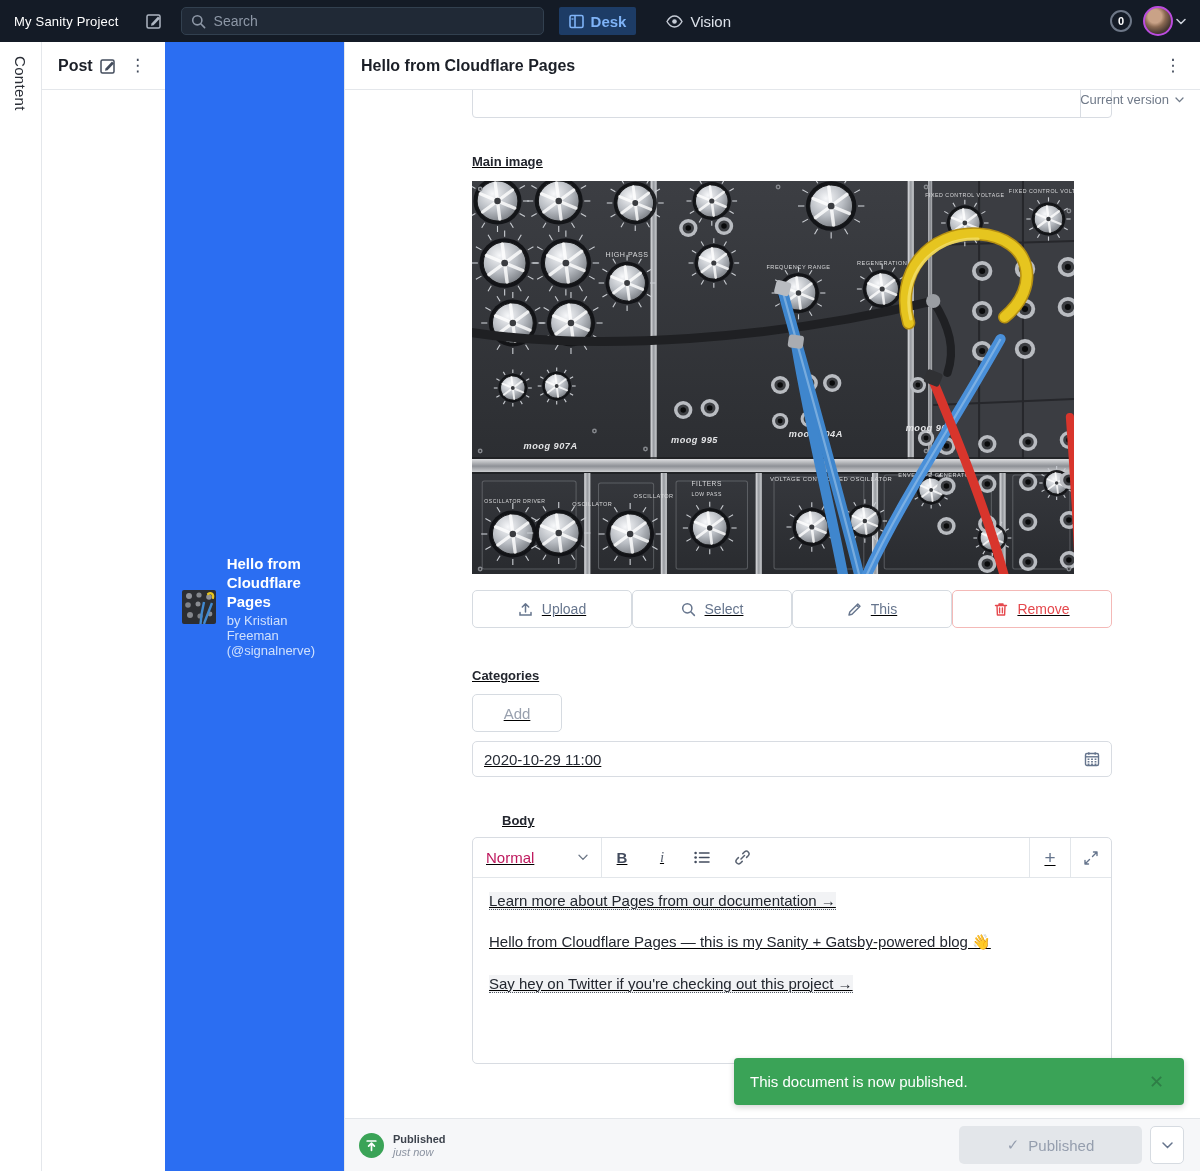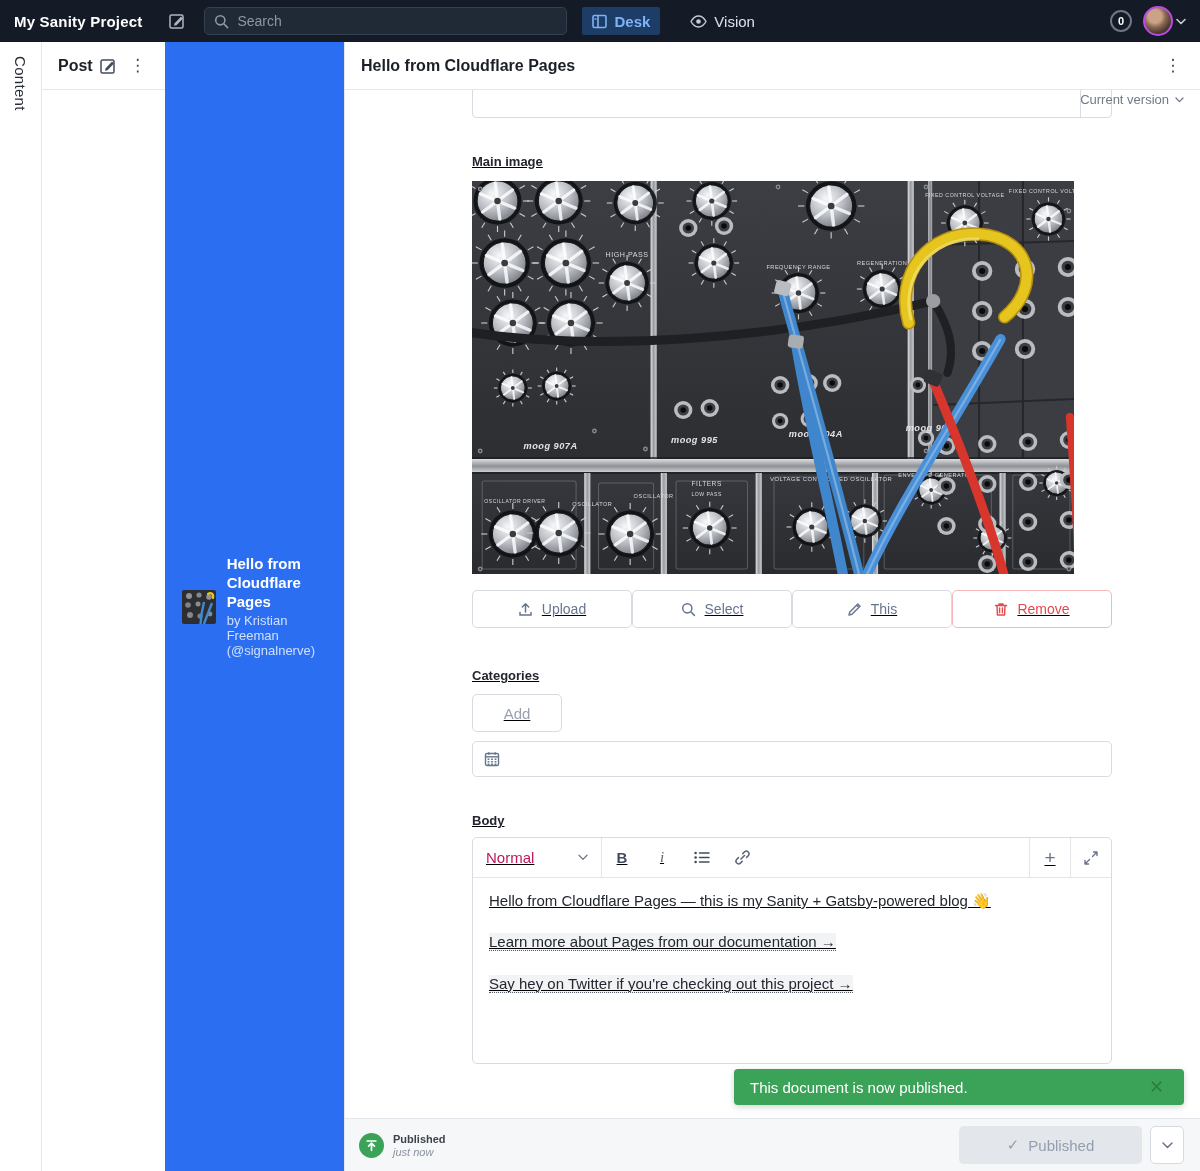--- a/index.html
+++ b/index.html
@@ -1,21 +1,21 @@
 <!DOCTYPE html>
 <html><head>
 <meta charset="utf-8">
 <style>
   * { margin:0; padding:0; box-sizing:border-box; }
   body { font-family:"Liberation Sans", sans-serif; background:#fff; }
   .app { position:relative; width:1200px; height:1171px; overflow:hidden; background:#fff; }
 
   
   .topbar { height:42px; background:#141b26; display:flex; align-items:center; padding:0 14px; }
-  .topbar .project { color:#fff; font-size:15px; font-weight:700; letter-spacing:.2px; }
+  .topbar .project { color:#fff; font-size:13px; font-weight:400; letter-spacing:.2px; }
   .tb-iconbtn { width:34px; height:30px; display:flex; align-items:center; justify-content:center; cursor:pointer; margin-left:18px; }
   .searchbox { margin-left:10px; width:363px; height:28px; background:#202936; border:1px solid #32404f; border-radius:5px; display:flex; align-items:center; padding:0 9px; }
   .searchbox svg { flex:none; }
   .searchbox input { flex:1; margin-left:8px; background:transparent; border:none; outline:none; color:#ec4899; font-size:14px; font-family:"Liberation Sans",sans-serif; }
   .searchbox input::placeholder { color:#8d97a6; }
   .tb-tab { display:flex; align-items:center; gap:7px; height:28px; padding:0 10px; border-radius:2px; color:#dde2ea; font-size:15px; cursor:pointer; }
   .tb-tab.active { background:#1d3c66; color:#7fb3f7; font-weight:700; margin-left:15px; }
   .tb-tab.plain { margin-left:20px; }
   .tb-right { margin-left:auto; display:flex; align-items:center; }
   .badge0 { width:22px; height:22px; border:2px solid #6d7787; border-radius:50%; color:#fff; font-size:11px; font-weight:700; display:flex; align-items:center; justify-content:center; }
@@ -59,35 +59,35 @@
   .img-actions .btn { flex:1; }
   .btn.danger { color:#e5484d; border-color:#f4b9b7; }
 
   .lbl-categories { margin-top:40px; }
   .btn-add { margin-top:11px; width:90px; height:38px; color:#99a1af; font-size:15px; }
 
   .lbl-published { margin-top:42px; }
   .input-row { margin-top:9px; height:36px; border:1px solid #d8dce2; border-radius:5px; display:flex; align-items:center; padding:0 11px; }
   .input-row input { flex:1; border:none; outline:none; font-size:15px; color:#272c35; font-family:"Liberation Sans",sans-serif; background:transparent; }
 
-  .lbl-body { margin-top:36px; }
+  .lbl-body { margin-top:36px;margin-left:30px; }
   .editor-box { margin-top:9px; border:1px solid #d8dce2; border-radius:5px; height:227px; display:flex; flex-direction:column; overflow:hidden; }
   .editor-toolbar { height:40px; border-bottom:1px solid #e2e6ea; display:flex; align-items:stretch; flex:none; }
   .style-select { width:129px; display:flex; align-items:center; justify-content:space-between; padding:0 13px; border-right:1px solid #e2e6ea; color:#be185d; font-size:15px; cursor:pointer; }
   .tool-ib { width:40px; display:flex; align-items:center; justify-content:center; cursor:pointer; color:#434c5e; }
   .tool-b { font-weight:700; font-size:15px; }
   .tool-i { font-style:italic; font-size:15px; font-family:"Liberation Serif",serif; color:#5a6372; }
   .tool-spacer { flex:1; }
   .tool-right { border-left:1px solid #e2e6ea; width:41px; display:flex; align-items:center; justify-content:center; cursor:pointer; color:#66758d; font-size:19px; }
   .editor-content { flex:1; padding:13px 16px; font-size:15px; color:#23272f; line-height:1.35; }
   .editor-content p { margin-bottom:21px; }
   .body-link { background:#f2f3f5; border-bottom:1px dotted #555c66; cursor:pointer; }
 
   
-  .toast { position:absolute; left:389px; bottom:66px; width:450px; height:36px; background:#3aa357; border-radius:4px;
+  .toast { position:absolute; left:389px; bottom:66px; width:450px; height:47px; background:#3aa357; border-radius:4px;
            display:flex; align-items:center; padding:0 16px; z-index:5; box-shadow:0 2px 6px rgba(0,0,0,.18); }
   .toast-msg { flex:1; color:#fff; font-size:15px; }
   .toast-x { color:#2e7d46; font-size:18px; cursor:pointer; padding:4px; }
 
   
   .doc-footer { height:53px; border-top:1px solid #e3e6ea; background:#f6f7f9; display:flex; align-items:center; padding:0 16px 0 14px; flex:none; }
   .pub-ic { width:25px; height:25px; border-radius:50%; background:#3aa357; display:flex; align-items:center; justify-content:center; flex:none; }
   .pub-meta { margin-left:9px; }
   .pub-meta .t1 { font-size:11px; font-weight:700; color:#3d434d; }
   .pub-meta .t2 { font-size:11px; color:#8b93a1; margin-top:1px;font-style:italic; }
@@ -1031,20 +1031,21 @@
             <span>Remove</span>
           </button>
         </div>
 
         <div class="f-label lbl-categories">Categories</div>
         <button class="btn btn-add">
           <span>Add</span>
         </button>
 
         <div class="input-row">
+          <input type="text" value="2020-10-29 11:00" style="">
           <span>
             <svg width="16" height="16" viewBox="0 0 16 16">
                 <rect x="1.5" y="2.5" width="13" height="12" rx="1.5" fill="none" stroke="#66758d" stroke-width="1.4"></rect>
                 <line x1="1.5" y1="5.8" x2="14.5" y2="5.8" stroke="#66758d" stroke-width="1.4"></line>
                 <line x1="4.8" y1="1.2" x2="4.8" y2="3.8" stroke="#66758d" stroke-width="1.4"></line>
                 <line x1="11.2" y1="1.2" x2="11.2" y2="3.8" stroke="#66758d" stroke-width="1.4"></line>
                 <g fill="#66758d">
                   <rect x="3.6" y="7.5" width="1.8" height="1.5"></rect>
                   <rect x="7.1" y="7.5" width="1.8" height="1.5"></rect>
                   <rect x="10.6" y="7.5" width="1.8" height="1.5"></rect>
@@ -1105,22 +1106,22 @@
               </span>
             <span class="tool-right">
               <span>
                 <svg width="14" height="14" viewBox="0 0 14 14">
                     <path d="M8.5 5.5 L13 1 M9.5 1 L13 1 L13 4.5 M5.5 8.5 L1 13 M1 9.5 L1 13 L4.5 13" fill="none" stroke="#66758d" stroke-width="1.4" stroke-linecap="round" stroke-linejoin="round"></path>
                   </svg>
               </span>
             </span>
           </div>
           <div class="editor-content">
+            <p><span class="body-link">Learn more about Pages from our documentation →</span></p>
             <p>Hello from Cloudflare Pages — this is my Sanity + Gatsby-powered blog 👋</p>
-            <p><span class="body-link">Learn more about Pages from our documentation →</span></p>
             <p><span class="body-link">Say hey on Twitter if you're checking out this project →</span></p>
           </div>
         </div>
 
       </div>
 
       <div class="toast">
         <span class="toast-msg">This document is now published.</span>
         <span class="toast-x">✕</span>
       </div>

